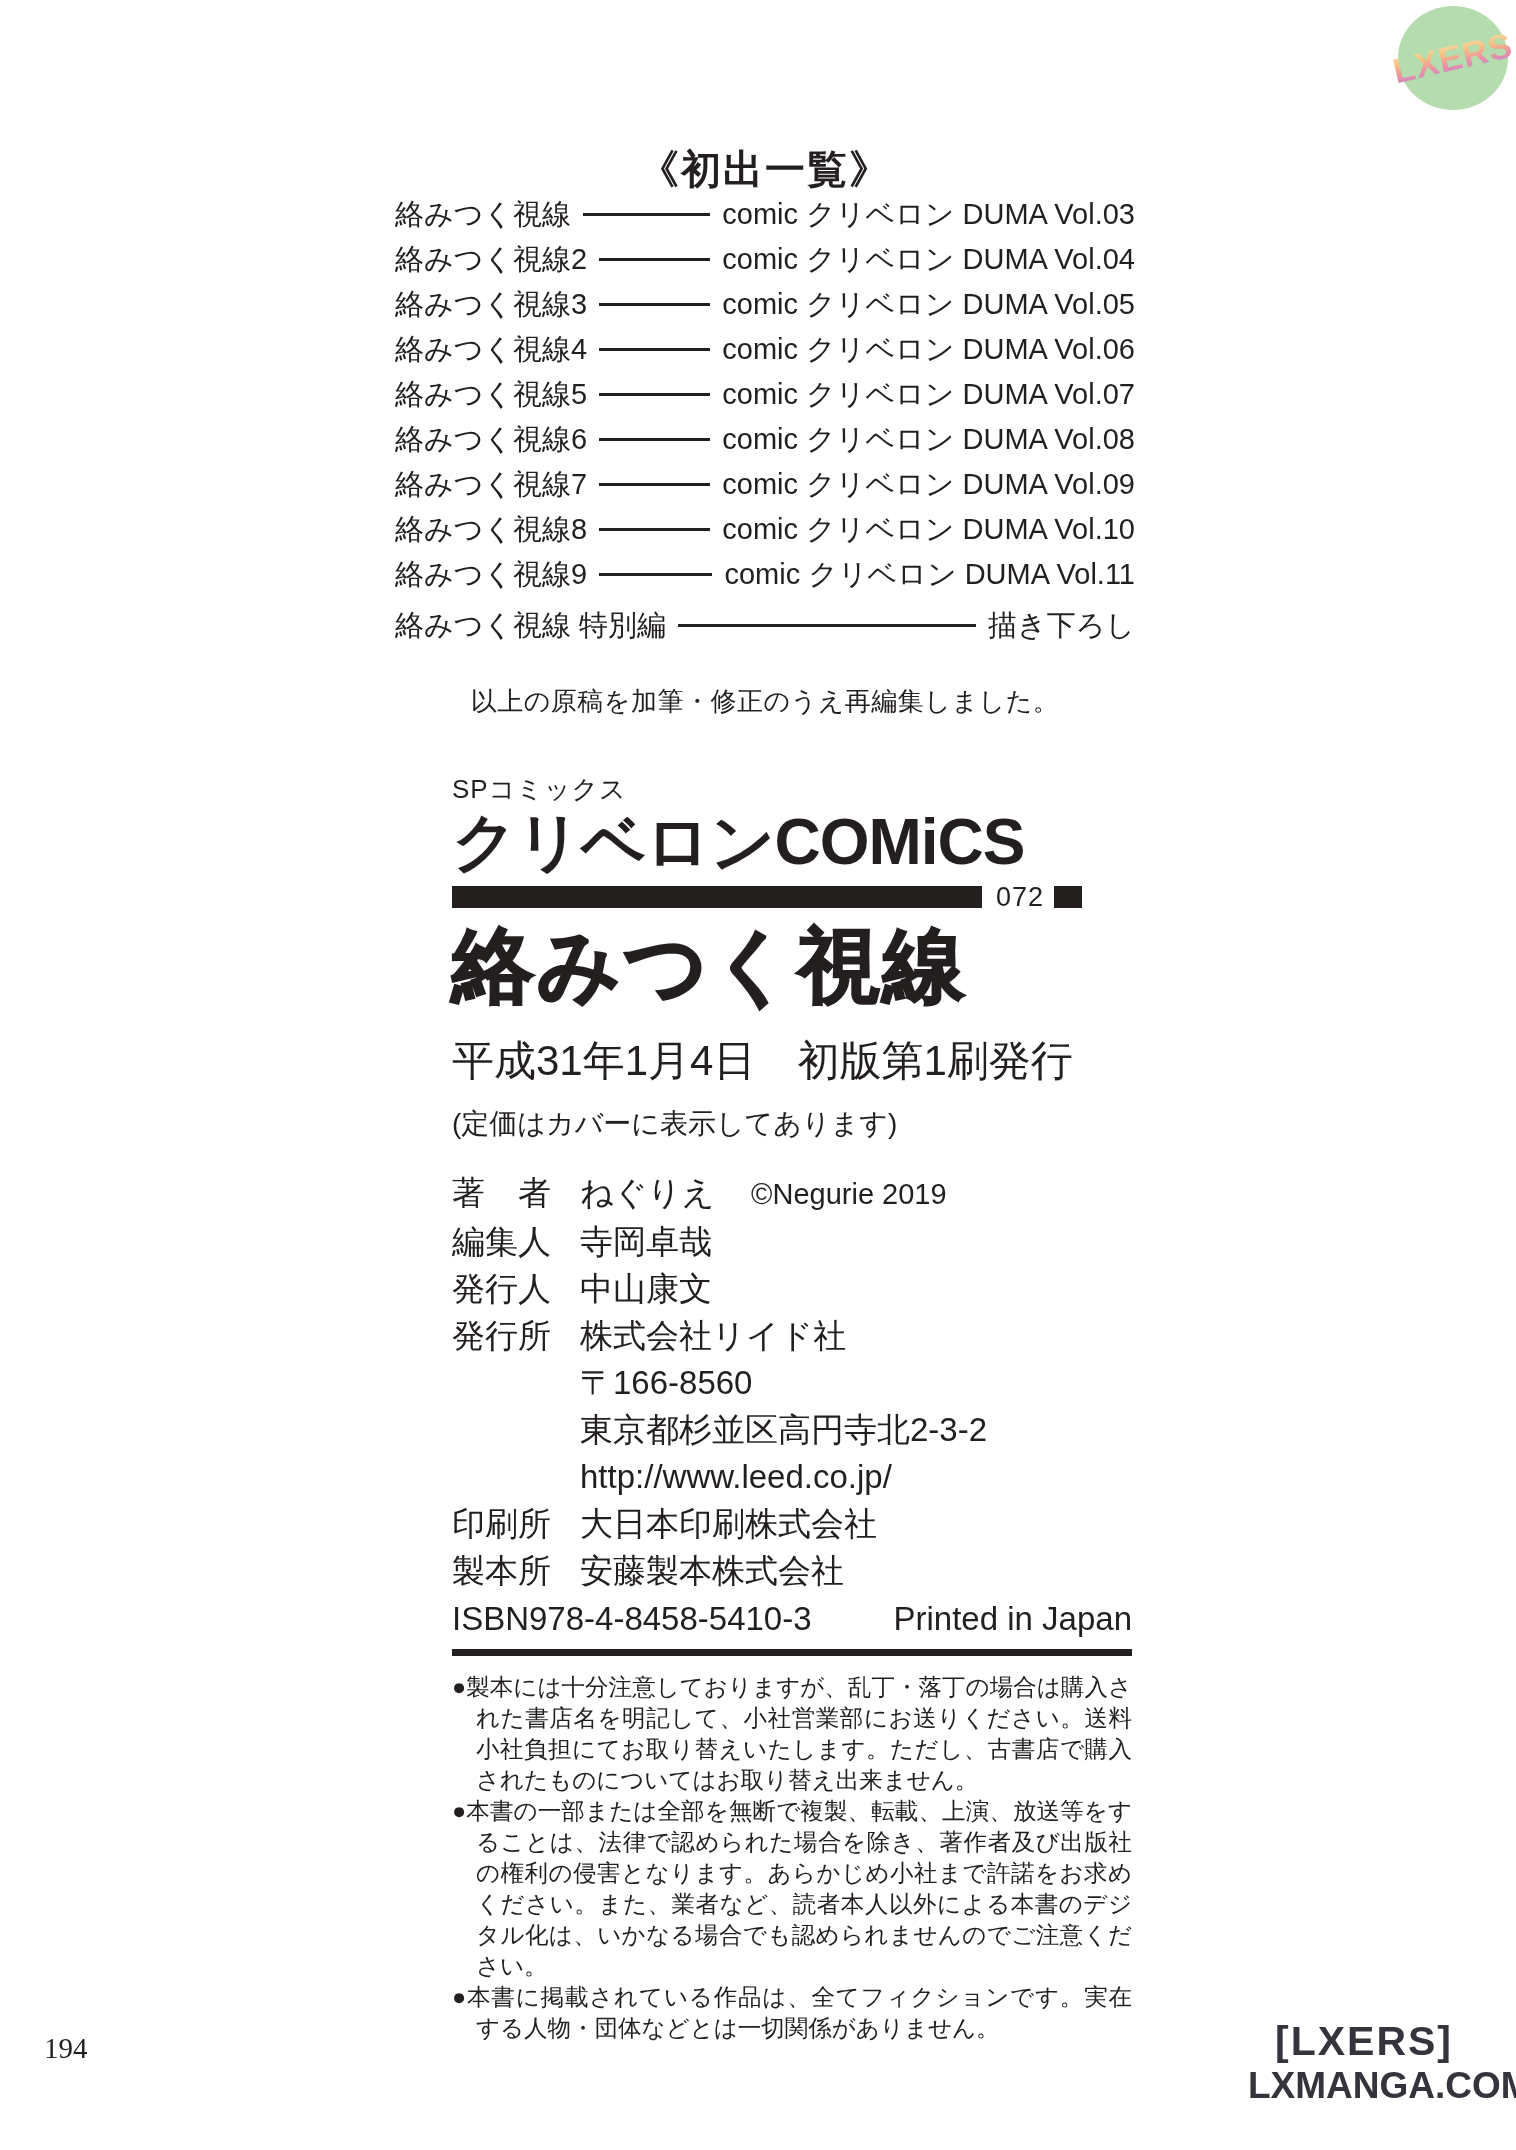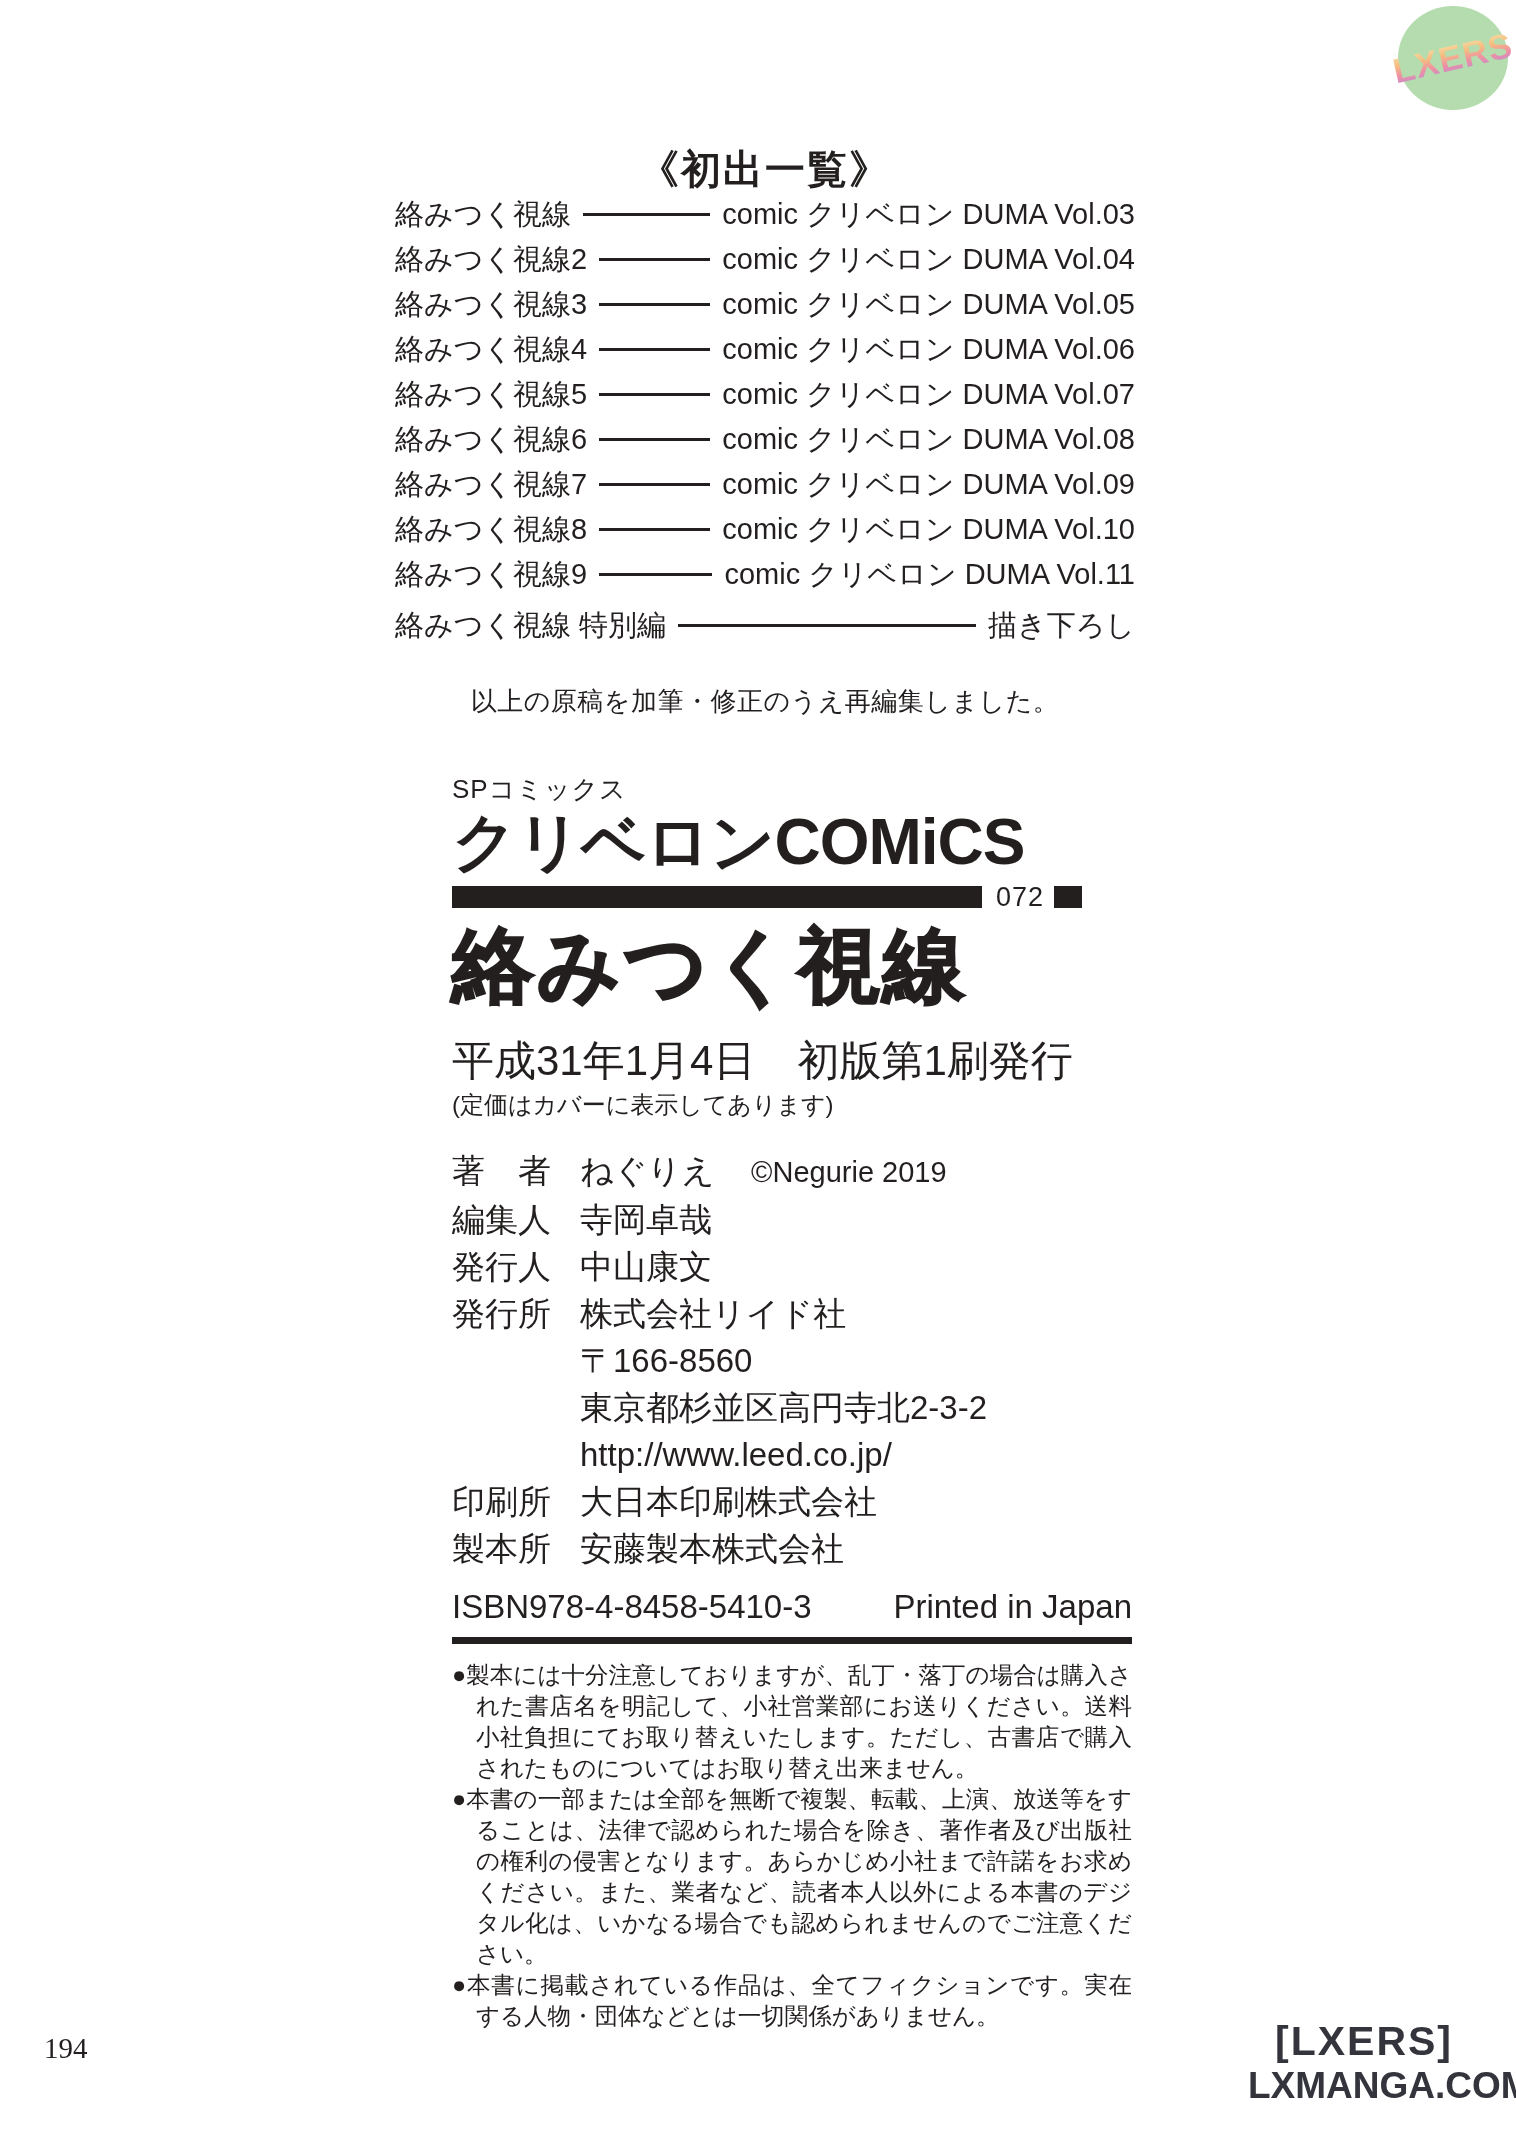--- a/index.html
+++ b/index.html
@@ -46,28 +46,28 @@
   .imprint-large{font-size:64px;font-weight:bold;letter-spacing:-1px;line-height:1.1;margin-top:0px;}
   .imprint-bar-row{display:flex;align-items:center;margin-top:8px;height:24px;}
   .imprint-bar{width:530px;height:22px;background:#231f1f;}
   .imprint-num{font-size:27px;margin:0 10px 0 14px;letter-spacing:1px;text-align:right;}
   .imprint-sq{width:28px;height:22px;background:#231f1f;}
   .book-title{
     margin-top:16px;font-size:82px;font-weight:900;line-height:1;
     letter-spacing:3px;-webkit-text-stroke:2px #231f1f;
   }
   .edition{margin-top:26px;font-size:42px;}
-  .price-note{font-size:24px;}
+  .price-note{margin-top:16px;font-size:28px;}
   .credits{margin-top:26px;font-size:33px;}
   .credit-row{display:flex;align-items:baseline;line-height:47px;}
   .credit-label{width:108px;flex:none;}
   .credit-value{margin-left:20px;}
   .credit-extra{font-size:29px;margin-left:36px;}
   .credit-sub{margin-left:128px;line-height:47px;}
-  .isbn-row{display:flex;justify-content:space-between;font-size:33px;margin-top:13px;line-height:44px;}
+  .isbn-row{display:flex;justify-content:space-between;font-size:33px;margin-top:3px;line-height:44px;}
   .rule{height:7px;background:#231f1f;margin-top:8px;}
   .notices{margin-top:16px;font-size:23.5px;line-height:31px;text-align:justify;}
   .notice{padding-left:24px;text-indent:-24px;margin:0 0 0 0;}
 
   
   .page-number{
     position:absolute;left:44px;top:2032px;
     font-family:"Liberation Serif", serif;font-size:29px;
   }
   .watermark{

